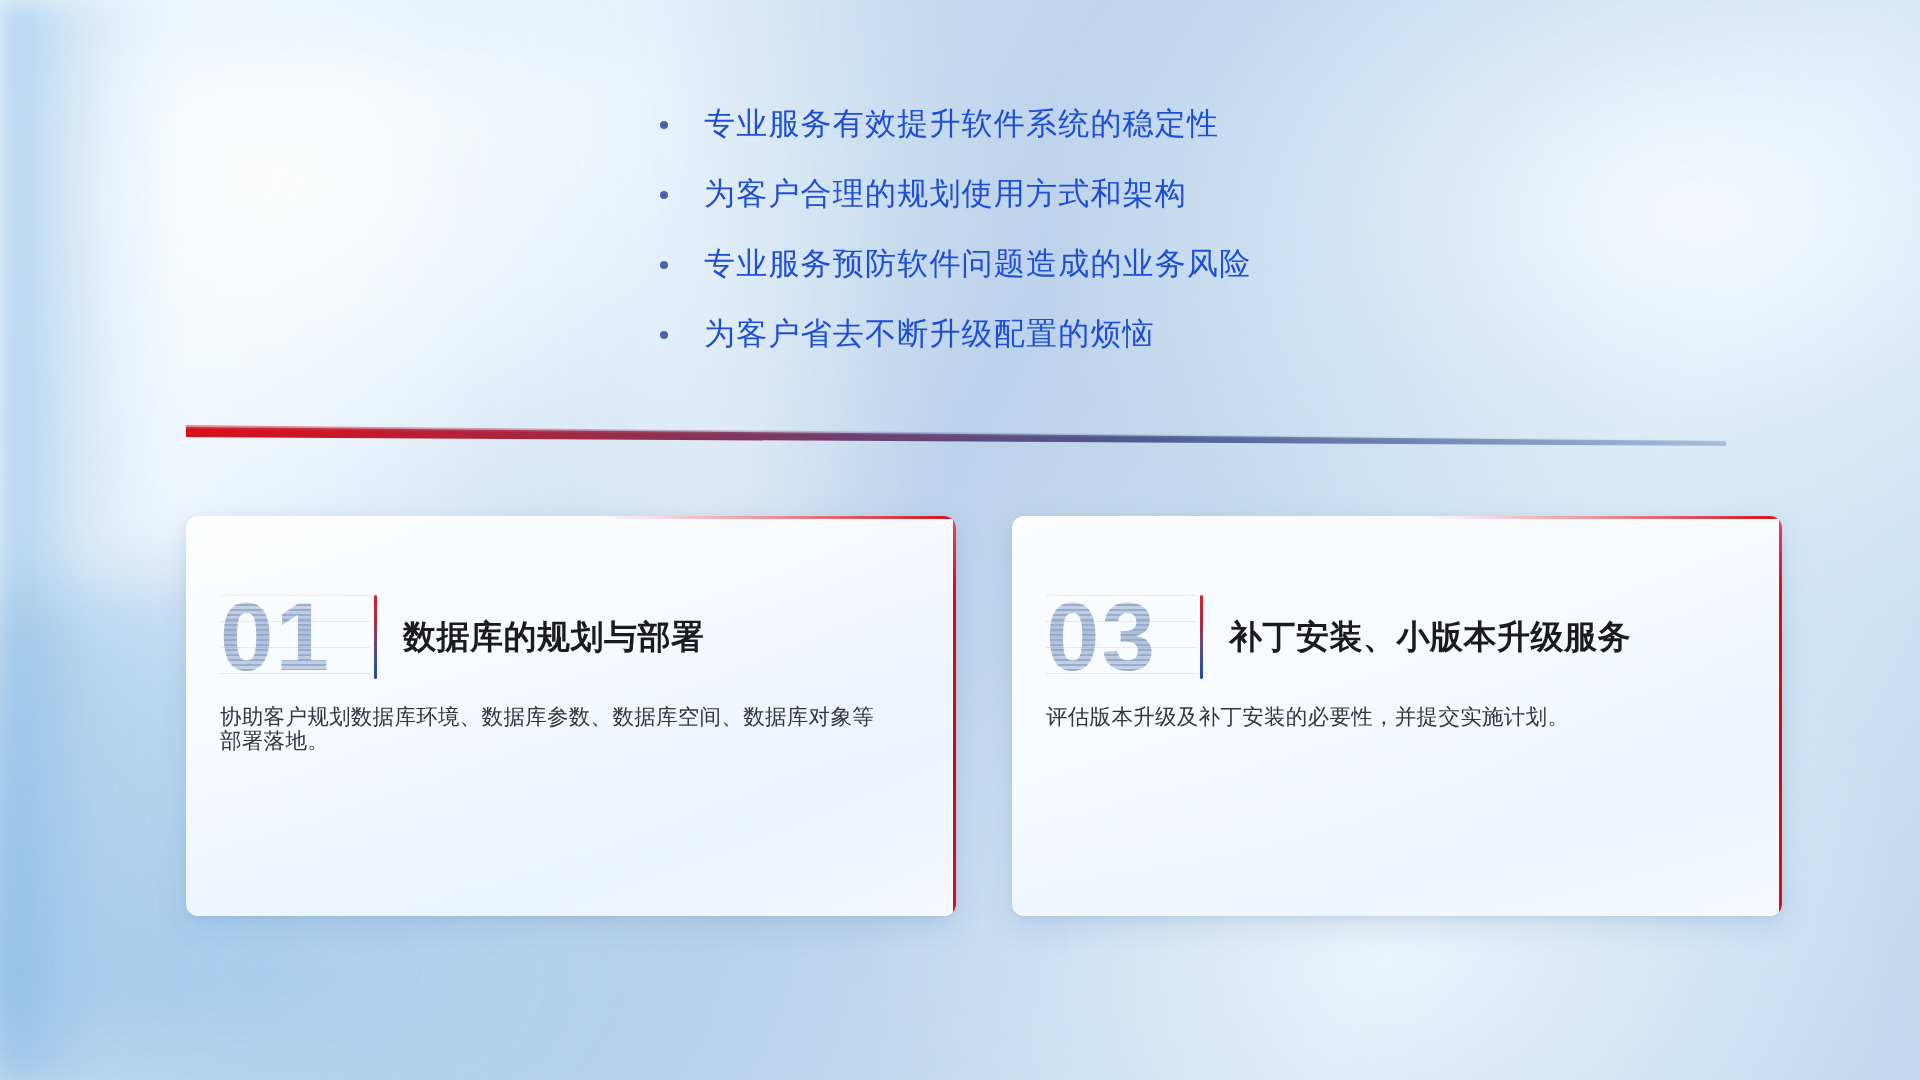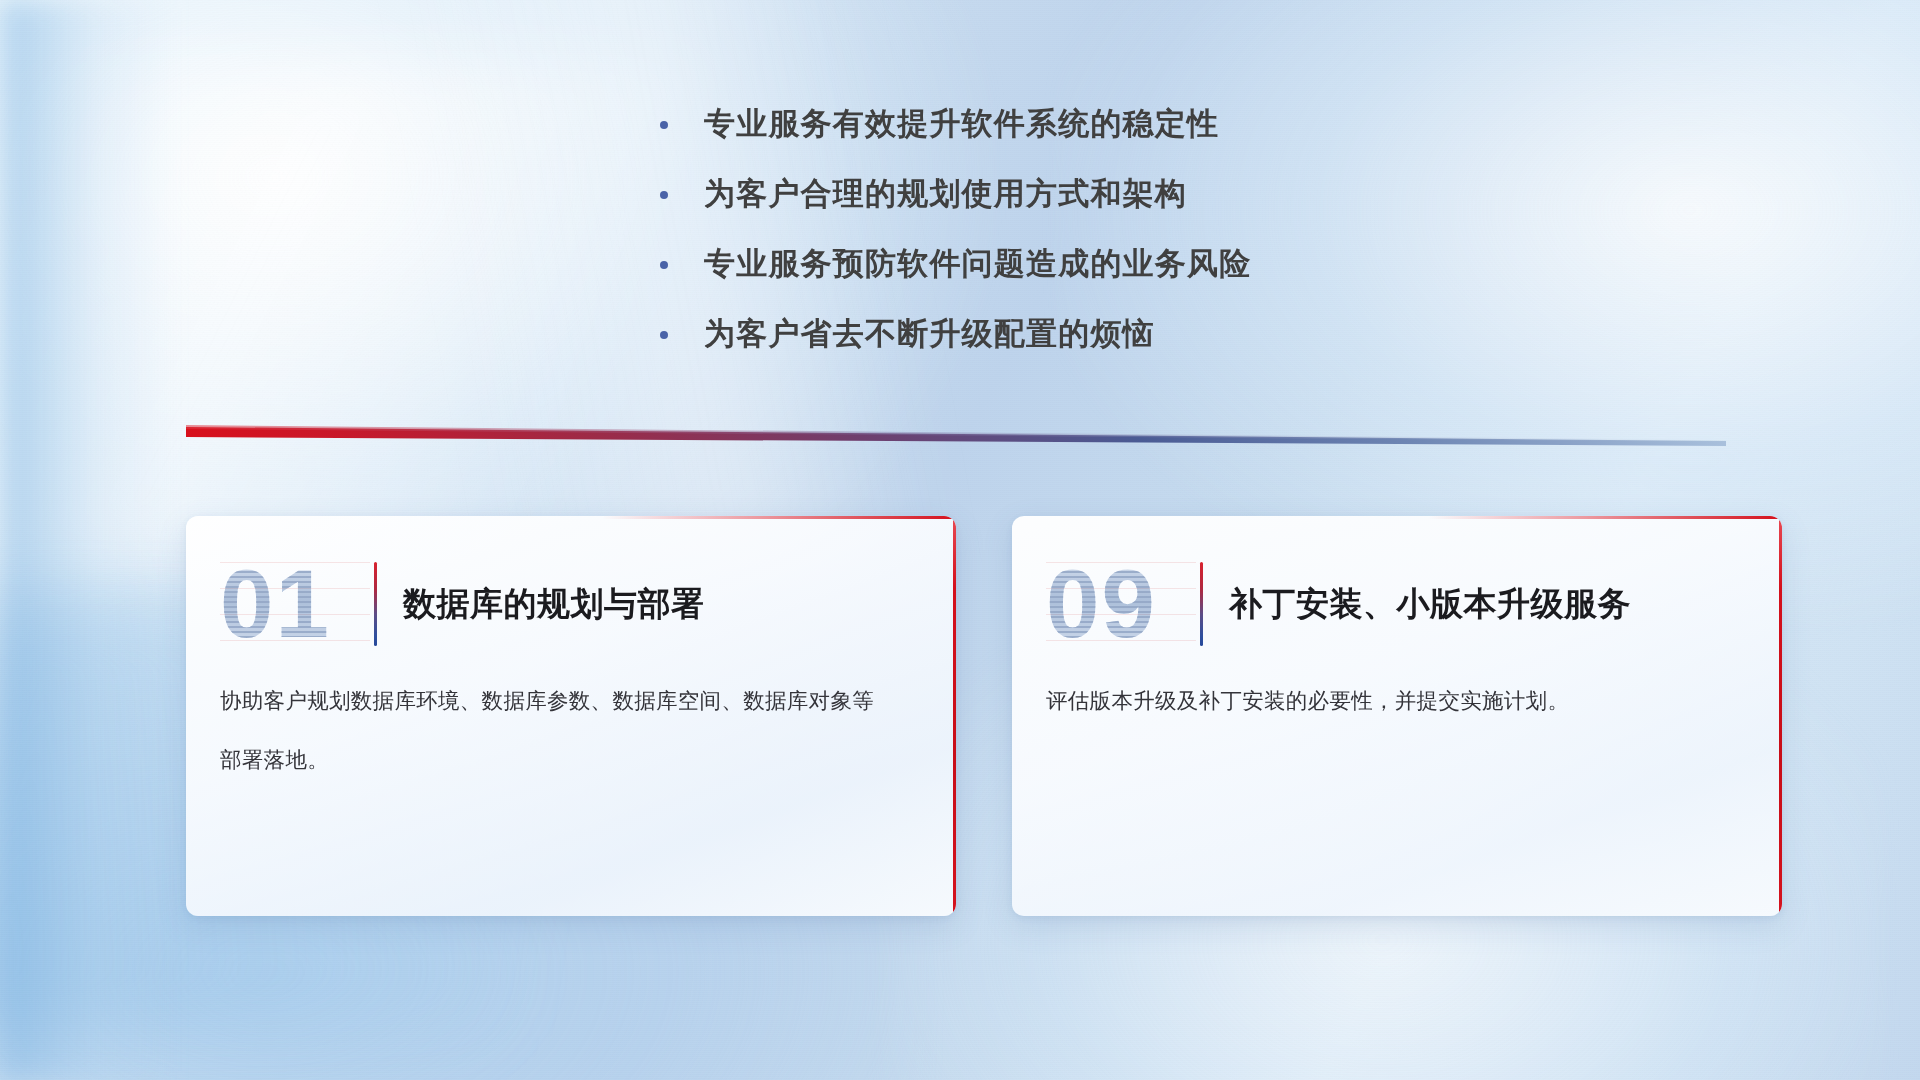--- a/index.html
+++ b/index.html
@@ -96,22 +96,22 @@
   .bullet-dot {
     width:8px; height:8px; border-radius:50%;
     background:#4a63a8;
     margin-top:17px; margin-right:36px;
     flex:0 0 auto;
   }
   .bullet-text {
     font-size:31px;
     line-height:40px;
     letter-spacing:1.2px;
-    color:#404040;
-    font-weight:700;
+    color:#1d4ed8;
+    font-weight:400;
     white-space:nowrap;
     text-align:right;
   }
 
   
   #divider {
     position:absolute;
     left:186px; top:424px;
     width:1540px; height:26px;
   }
@@ -145,20 +145,21 @@
     height:3px; width:46%;
     background:linear-gradient(90deg, rgba(232,74,84,0) 0%, rgba(226,70,80,.55) 45%, #d4101c 100%);
   }
 
   .card-head {
     position:relative;
     height:150px;
     padding:26px 40px 0 34px;
     display:flex;
     align-items:center;
+    margin-top:33px;
   }
   .card-num {
     position:relative;
     width:150px;
     flex:0 0 auto;
     font-size:96px;
     line-height:1;
     font-weight:700;
     letter-spacing:2px;
     color:transparent;
@@ -192,21 +193,21 @@
     font-size:33px;
     line-height:46px;
     font-weight:600;
     color:#1b1b1f;
     letter-spacing:.5px;
     flex:1 1 auto;
   }
   .card-body {
     padding:6px 64px 0 34px;
     font-size:21.5px;
-    line-height:59px;
+    line-height:24px;
     color:#34343a;
     letter-spacing:.3px;
   }
 
   
   .card.tint-3 .card-head { }
 </style>
 </head>
 <body>
 
@@ -281,20 +282,20 @@
       <div class="card-title">数据库的规划与部署</div>
     </div>
     <div class="card-body">协助客户规划数据库环境、数据库参数、数据库空间、数据库对象等部署落地。</div>
   </div>
 
 
   <div class="card tint-3">
     <div class="card-accent"></div>
     <div class="card-accent-top"></div>
     <div class="card-head">
-      <div class="card-num">09</div>
+      <div class="card-num">03</div>
       <div class="card-divider-bar"></div>
       <div class="card-title">补丁安装、小版本升级服务</div>
     </div>
     <div class="card-body">评估版本升级及补丁安装的必要性，并提交实施计划。</div>
   </div>
 
 </div>
 
 </body></html>

